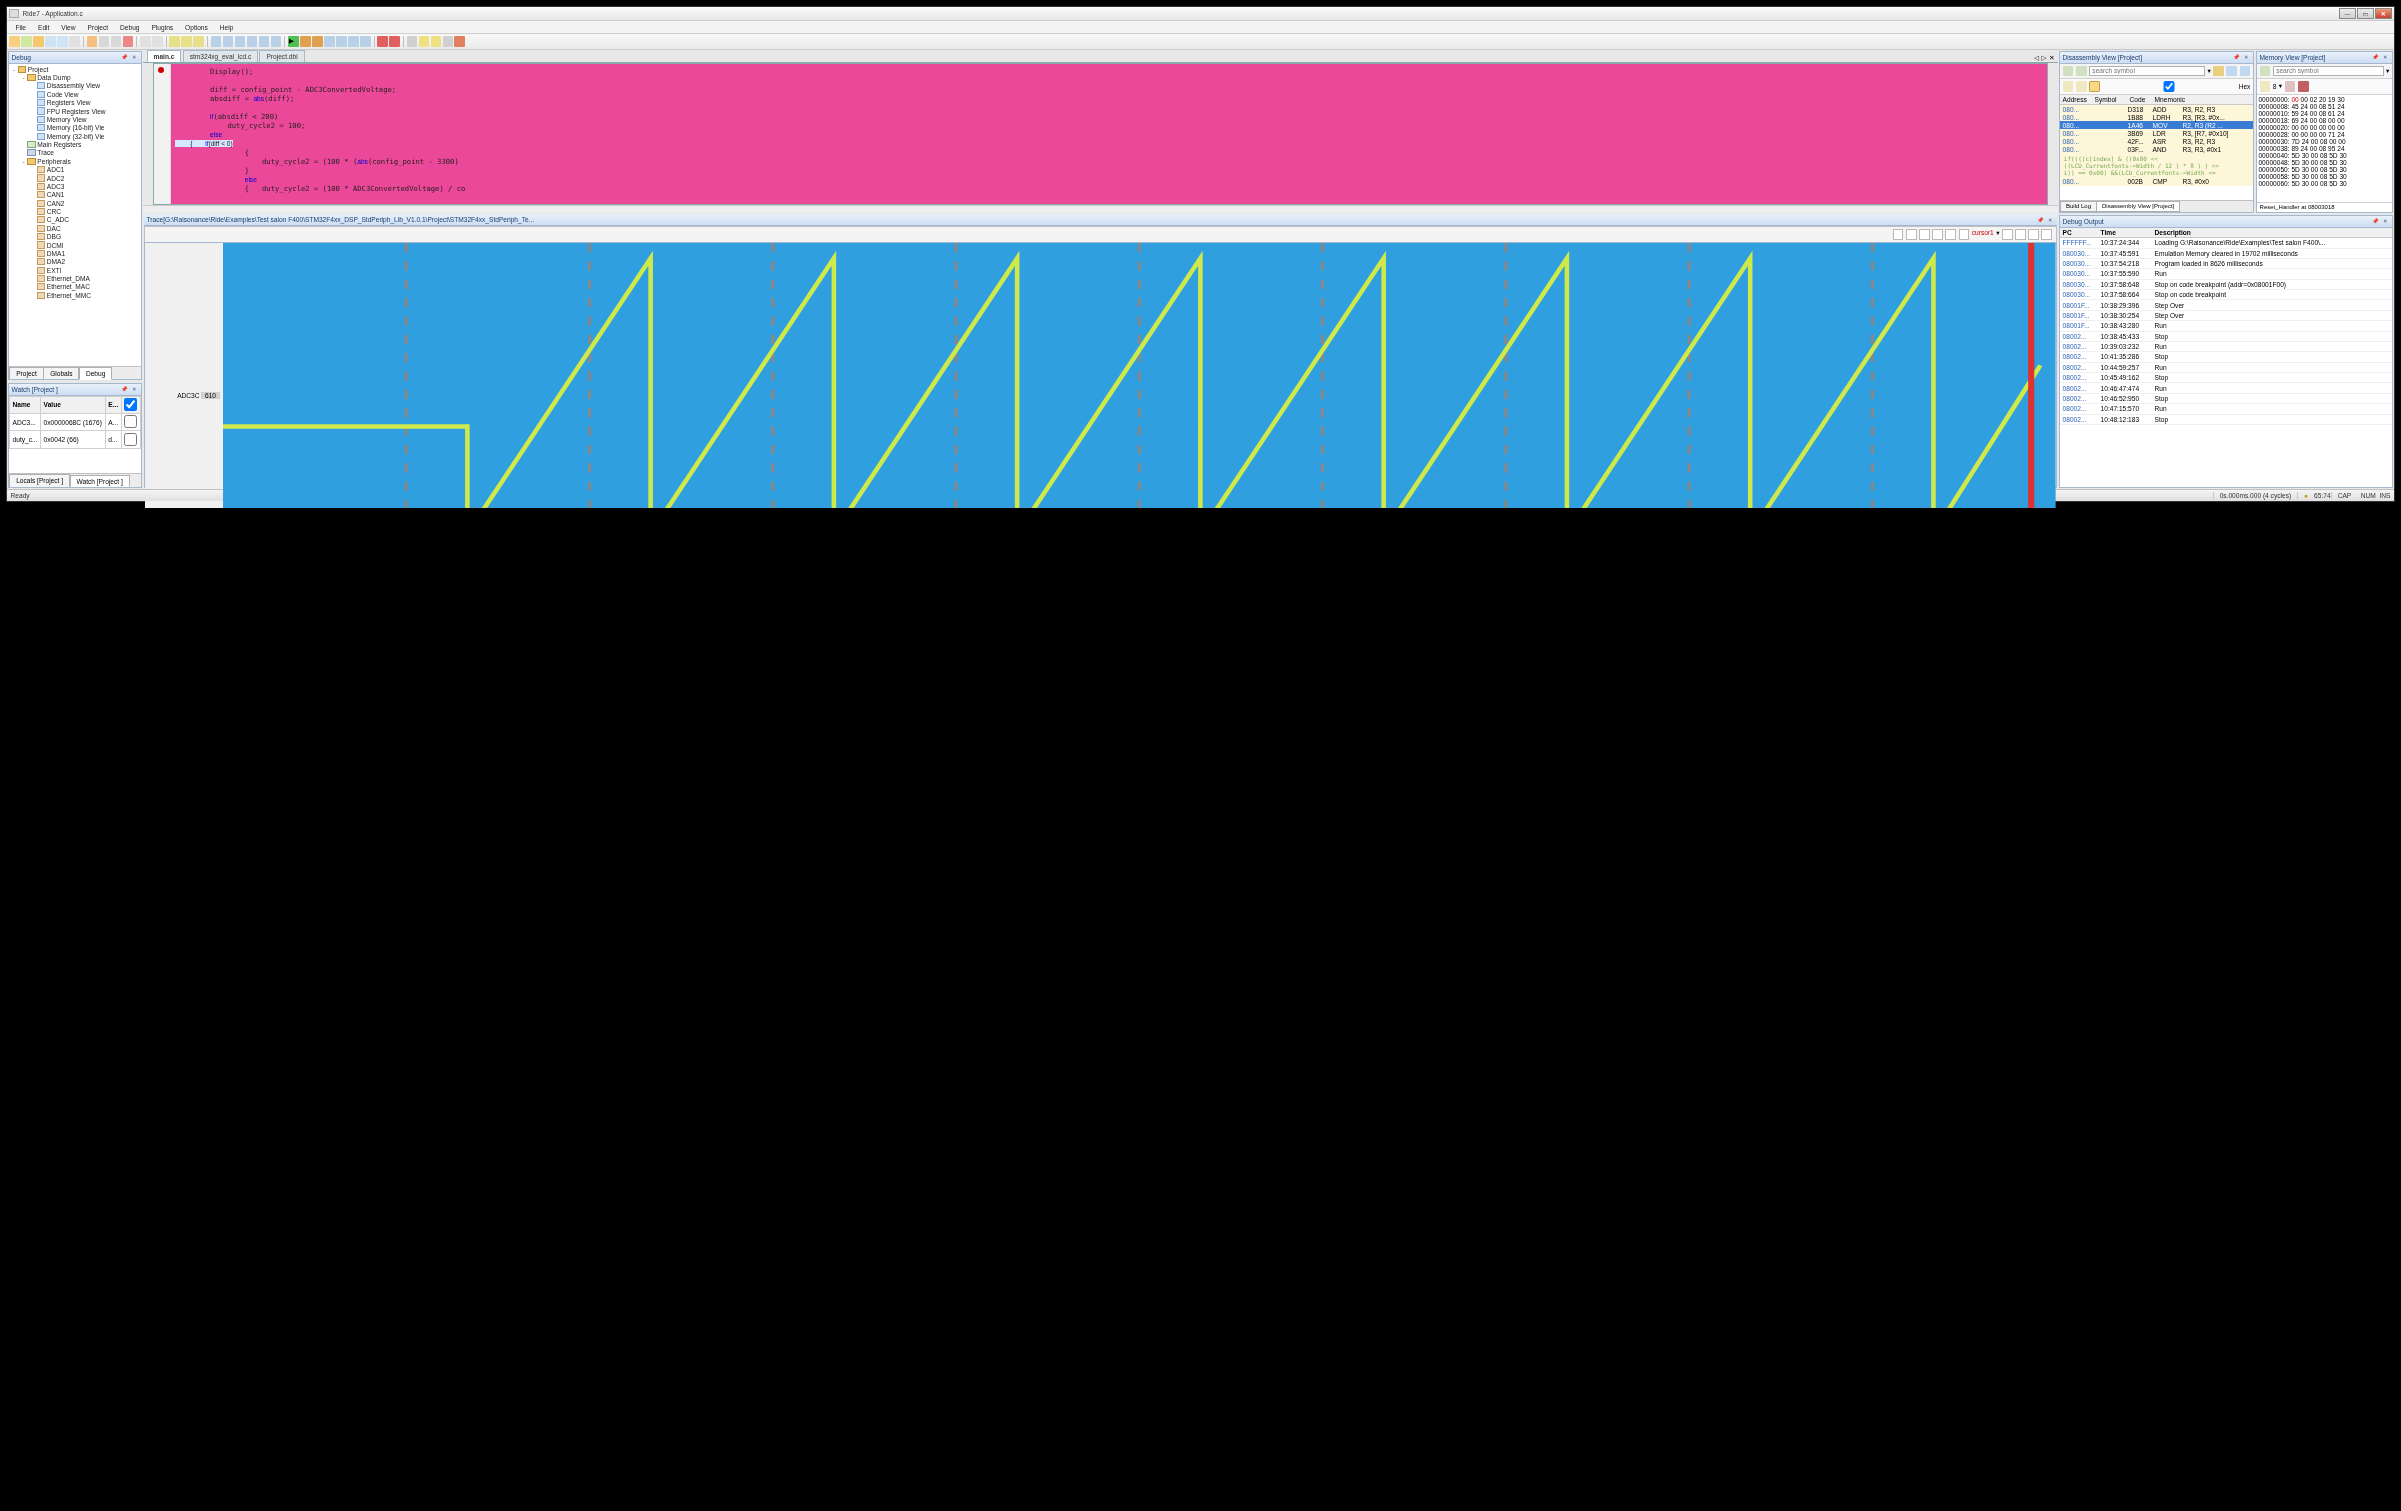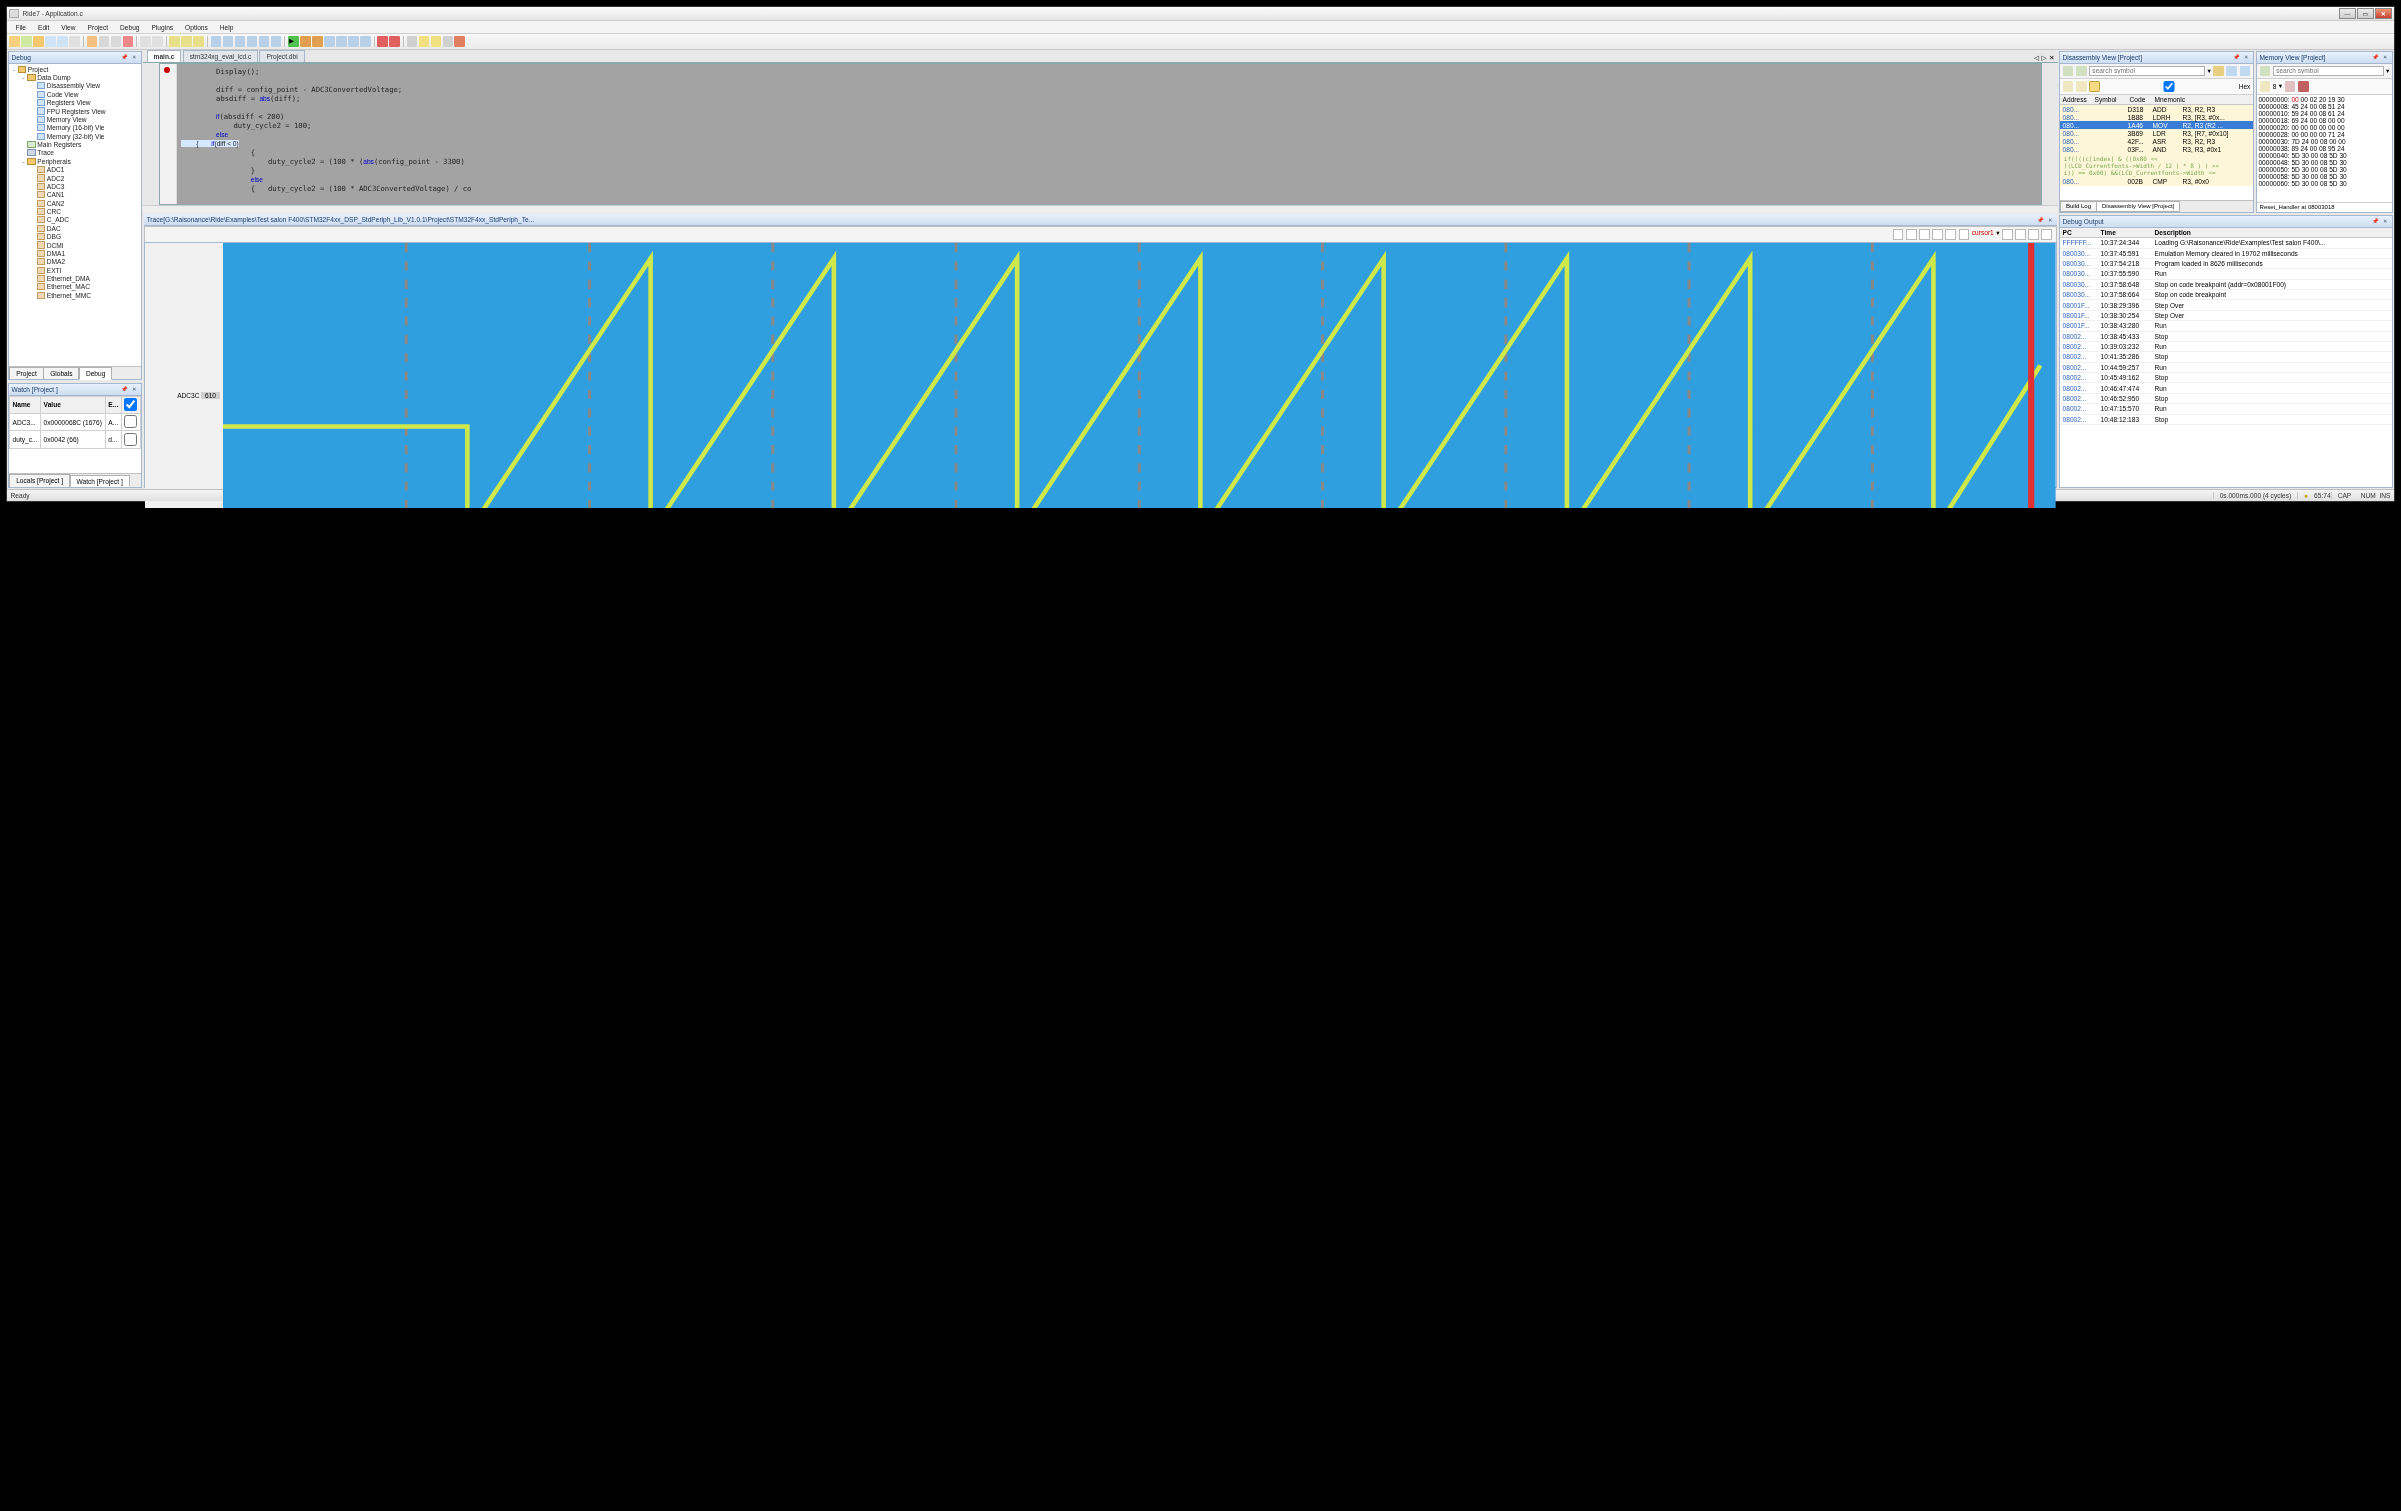--- a/index.html
+++ b/index.html
@@ -40,21 +40,21 @@
 .tabs-bottom span.active{background:#fff;border-bottom:0.6px solid #fff;position:relative;top:0.6px;}
 
 .watch-table{width:100%;font-size:6.6px;border-collapse:collapse;}
 .watch-table th,.watch-table td{border:0.6px solid #d0d0d0;padding:1.2px 2.4px;text-align:left;white-space:nowrap;overflow:hidden;}
 .watch-table th{background:#f0f0f0;}
 
 .editor-tabs{background:#e8e8e8;display:flex;height:13px;align-items:flex-end;padding-left:3.6px;border-bottom:0.6px solid #8aa;}
 .ed-tab{padding:1.8px 6px;background:#e0e6ec;border:0.6px solid #a8b8c8;border-bottom:none;margin-right:1.2px;font-size:6.6px;color:#333;}
 .ed-tab.active{background:#fff;font-weight:bold;}
 .ed-tabs-right{margin-left:auto;display:flex;gap:2.4px;padding-right:3.6px;}
-.editor{background:#a3a3a3;flex:0 0 142px;display:flex;border:0.6px solid #8aa;margin:0 16px;justify-content:flex-end;}
+.editor{background:#ec4899;flex:0 0 142px;display:flex;border:0.6px solid #8aa;margin:0 10px;justify-content:flex-end;}
 .gutter{width:16.7px;background:#f2f2f2;border-right:0.6px solid #ddd;position:relative;}
 .bp{position:absolute;left:3.6px;top:3.6px;width:6px;height:6px;border-radius:50%;background:#c00;}
 .code{flex:1;padding:3.6px 4.8px;font-family:Consolas,monospace;font-size:7.2px;color:#222;white-space:pre;overflow:auto;}
 .code .kw{color:#0000cc;}
 .code .hl{background:#d6e8ff;display:inline-block;}
 .hscroll{height:8.4px;background:#eee;border-top:0.6px solid #ccc;}
 
 .trace-panel{flex:1;display:flex;flex-direction:column;min-height:0;margin:1.2px;}
 .trace-tb{background:#f4f4f4;display:flex;justify-content:flex-end;gap:2.4px;padding:1.8px 3.6px;border:0.6px solid #c0c0c0;border-bottom:none;}
 .trace-tb .tbtn{width:10.8px;height:10.8px;border:0.6px solid #b8b8b8;background:#fff;}

